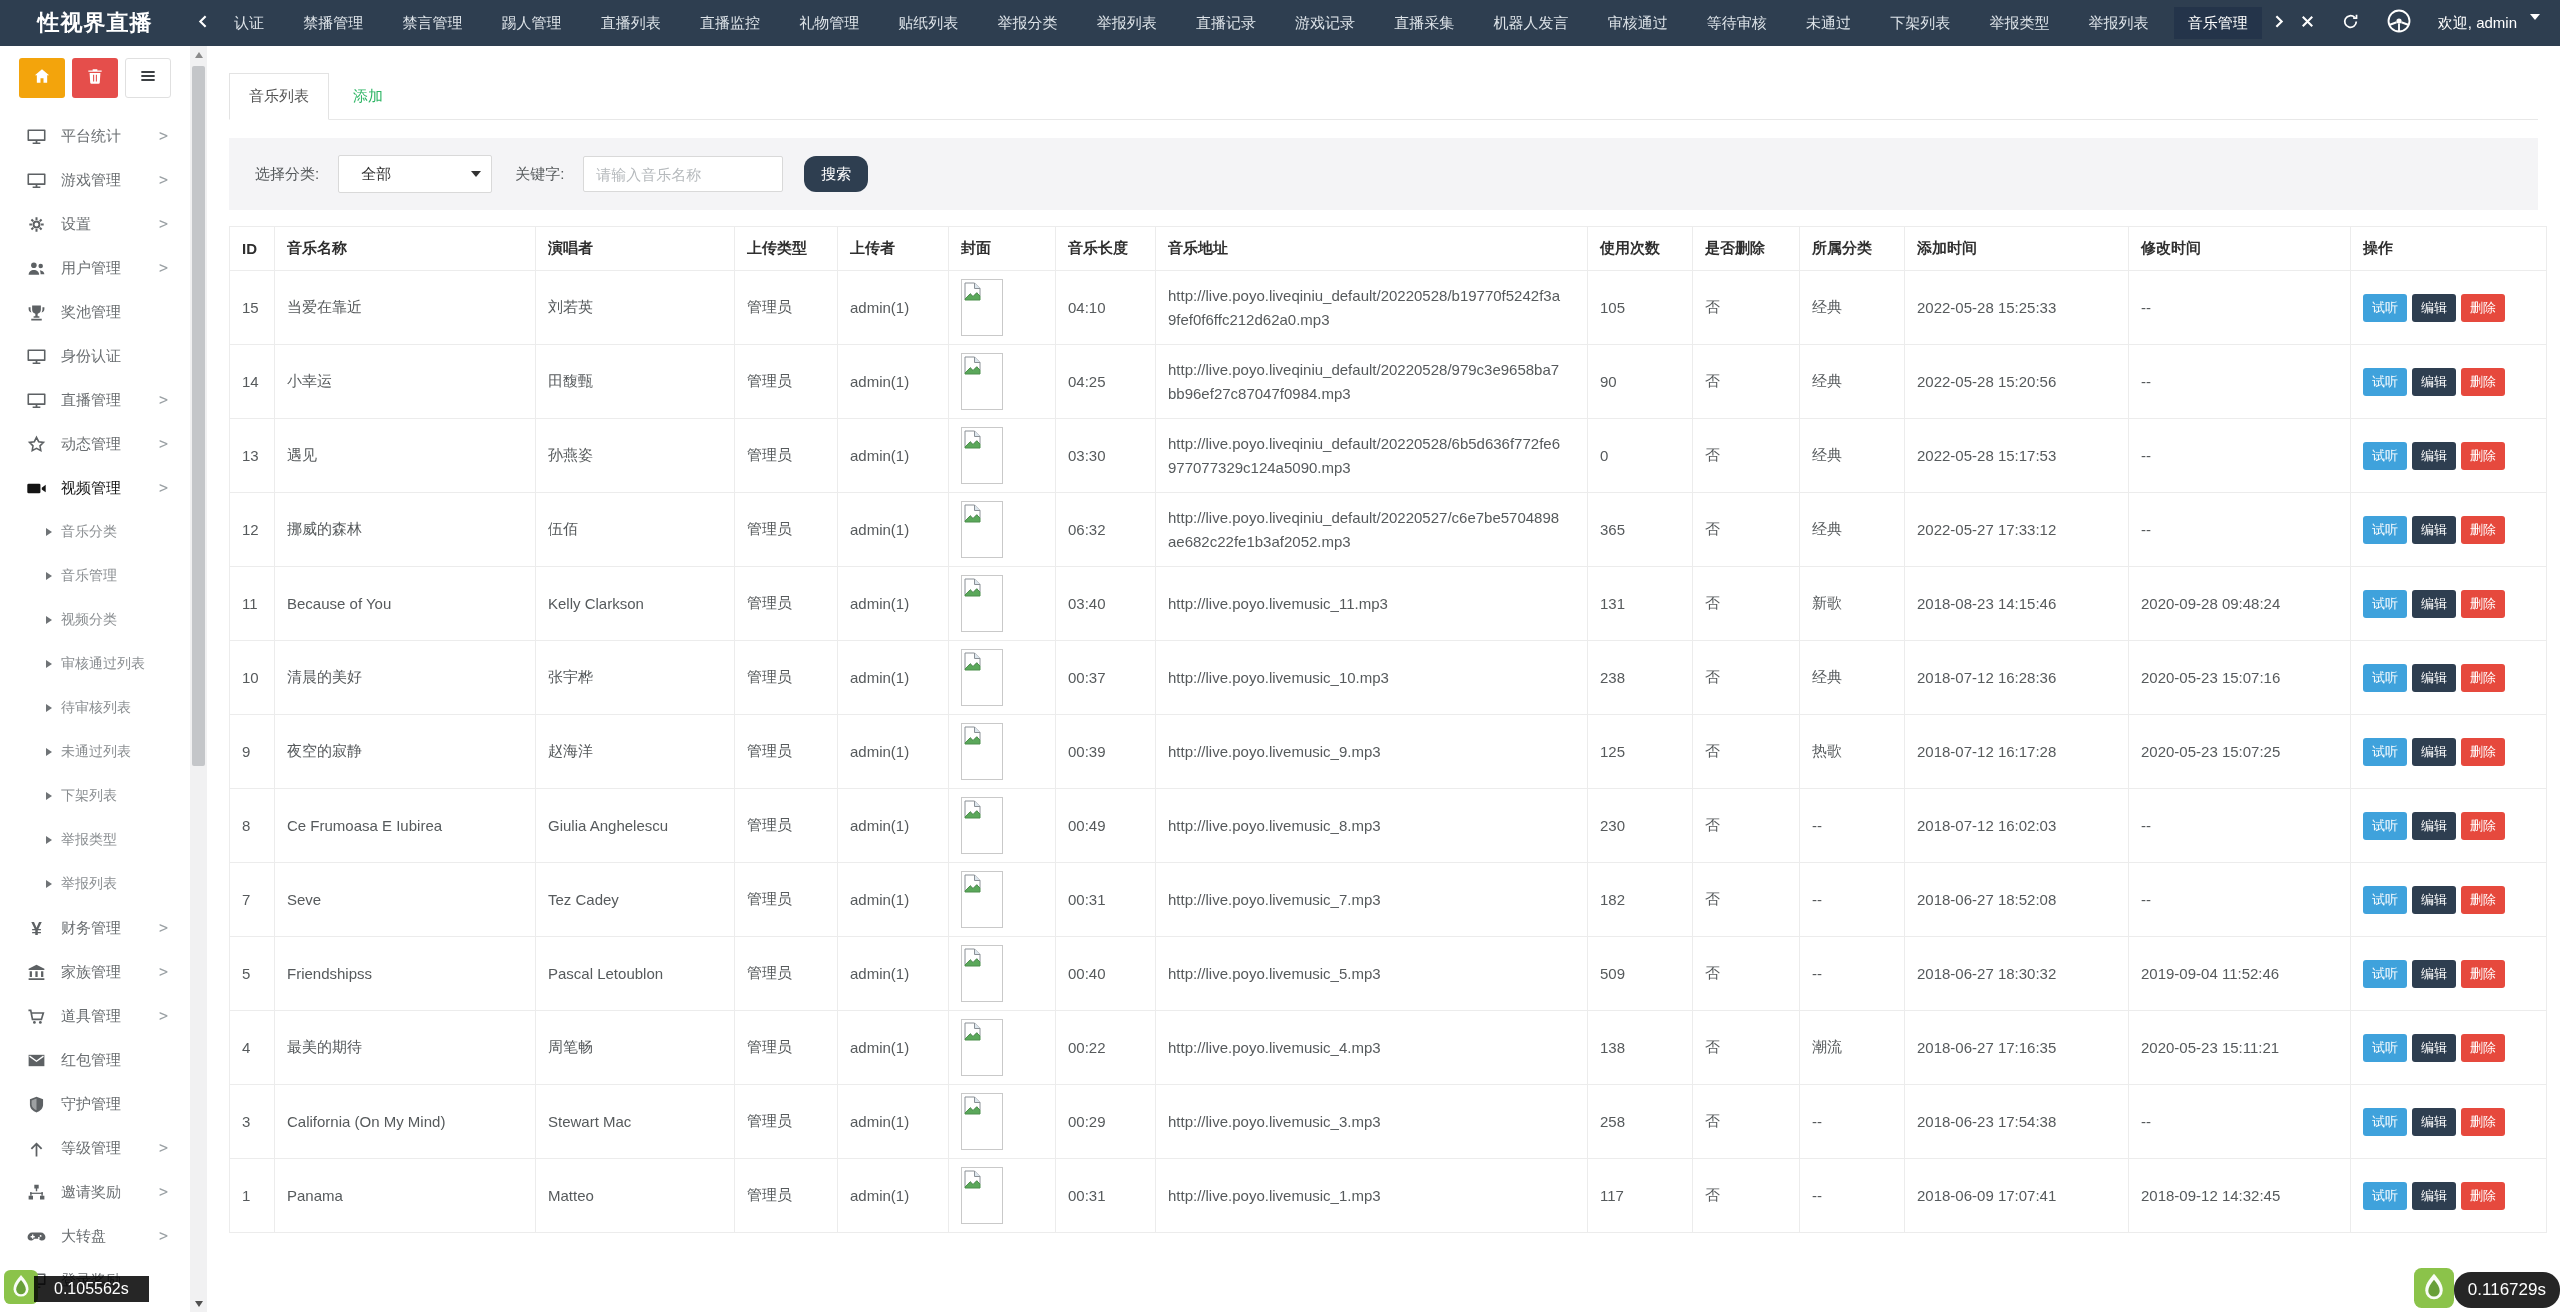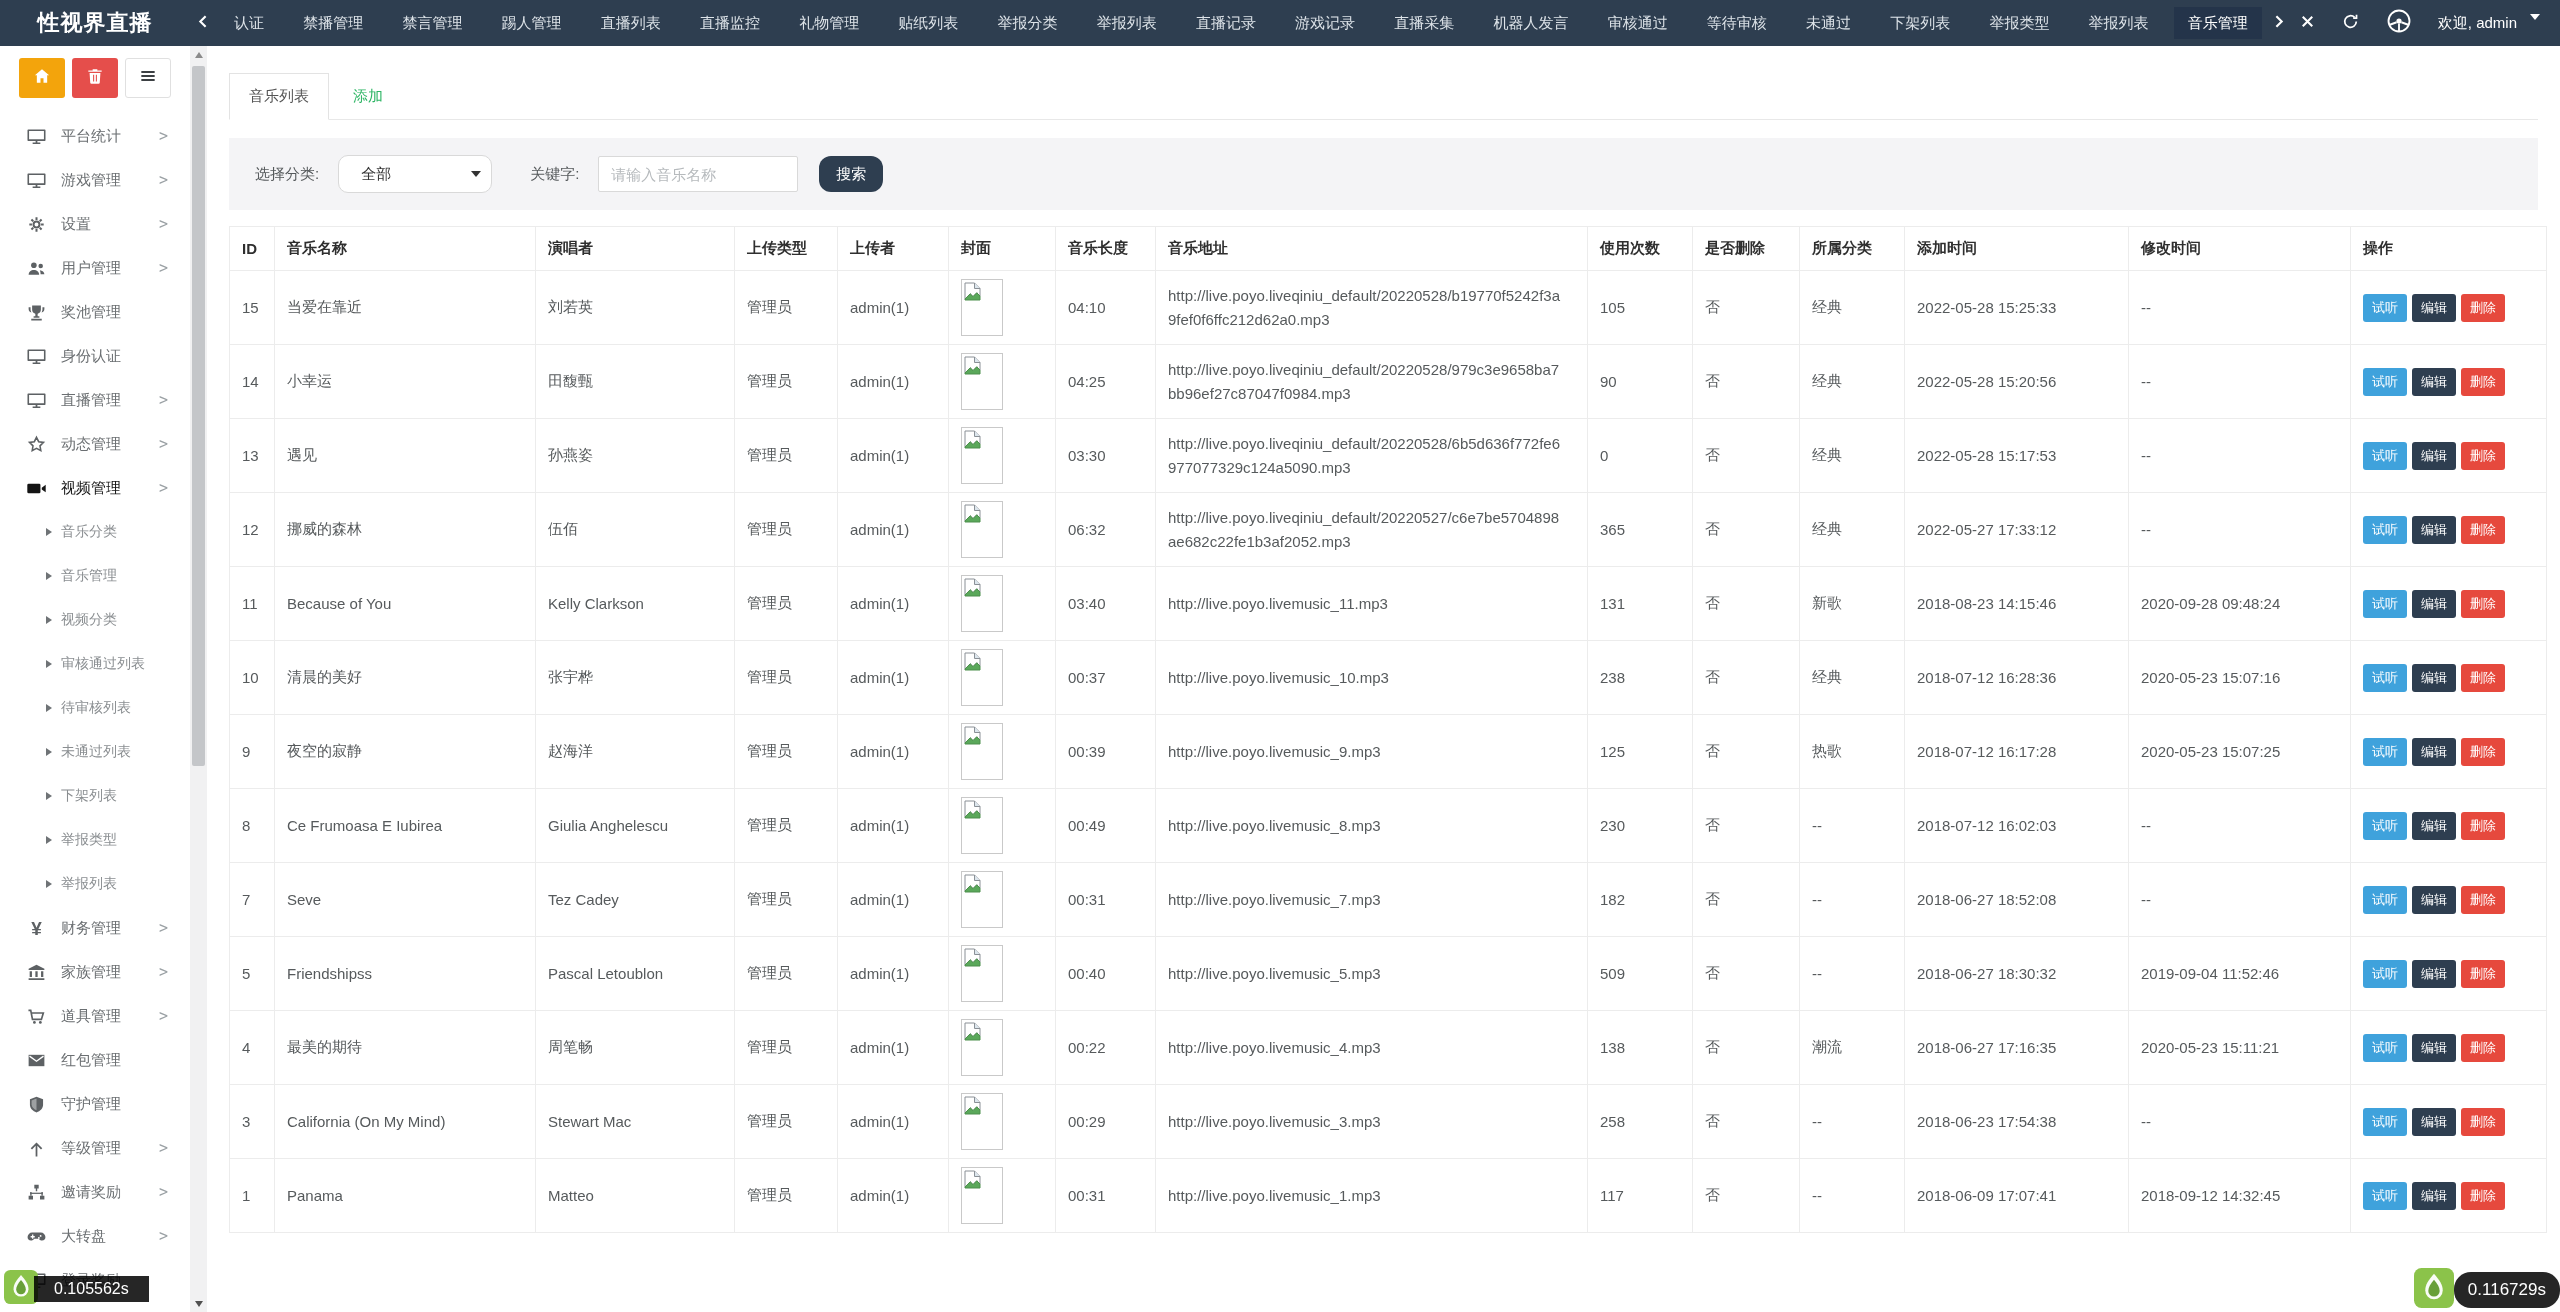--- a/index.html
+++ b/index.html
@@ -45,21 +45,21 @@
   .ss-thumb{position:absolute;left:2px;width:13px;top:20px;height:700px;background:#c4c6c9;border-radius:2px;cursor:pointer;}
   
   .main{position:absolute;left:207px;top:46px;right:0;bottom:0;background:#fff;overflow:hidden;}
   .content{padding:0 22px;}
   .tabs-row{margin-top:26px;border-bottom:1px solid #e8e8e8;display:flex;align-items:flex-end;height:47px;}
   .ctab{font-size:15px;padding:13px 19px;cursor:pointer;}
   .ctab.active{background:#fff;border:1px solid #e3e3e3;border-bottom:1px solid #fff;margin-bottom:-1px;color:#555;}
   .ctab.add{color:#2db564;margin-left:10px;padding:13px 14px;}
   .filter{margin-top:18px;background:#f4f4f6;height:72px;display:flex;align-items:center;padding-left:26px;gap:19px;}
   .flabel{color:#565a5c;font-size:15px;}
-  .fselect{width:120px;height:36px;background:#fff;border:1px solid #d9d9d9;border-radius:10px;display:flex;align-items:center;justify-content:space-between;padding:0 10px 0 22px;font-size:15px;color:#333;cursor:pointer;margin-right:19px;}
+  .fselect{width:120px;height:36px;background:#fff;border:1px solid #d9d9d9;border-radius:2px;display:flex;align-items:center;justify-content:space-between;padding:0 10px 0 22px;font-size:15px;color:#333;cursor:pointer;margin-right:4px;}
   .fselect .caret{width:0;height:0;border-left:5px solid transparent;border-right:5px solid transparent;border-top:6px solid #333;}
   .finput{width:200px;height:36px;background:#fff;border:1px solid #d9d9d9;border-radius:2px;padding:0 12px;font-size:15px;color:#333;outline:none;box-sizing:border-box;font-family:inherit;}
   .finput::placeholder{color:#b6babd;}
   .fbtn{height:36px;min-width:64px;background:#2e3e50;color:#fff;border:none;border-radius:12px;font-size:15px;cursor:pointer;margin-left:2px;font-family:inherit;}
   
   table.grid{margin-top:16px;border-collapse:collapse;table-layout:fixed;width:2317px;font-size:15px;}
   .grid th,.grid td{border:1px solid #ececec;padding:8px 12px;text-align:left;vertical-align:middle;color:#565a5c;box-sizing:border-box;}
   .grid th{color:#2f2f2f;font-weight:bold;height:44px;white-space:nowrap;}
   .grid td{height:66px;}
   .grid td.url{word-break:break-all;line-height:1.55;padding-right:22px;}

